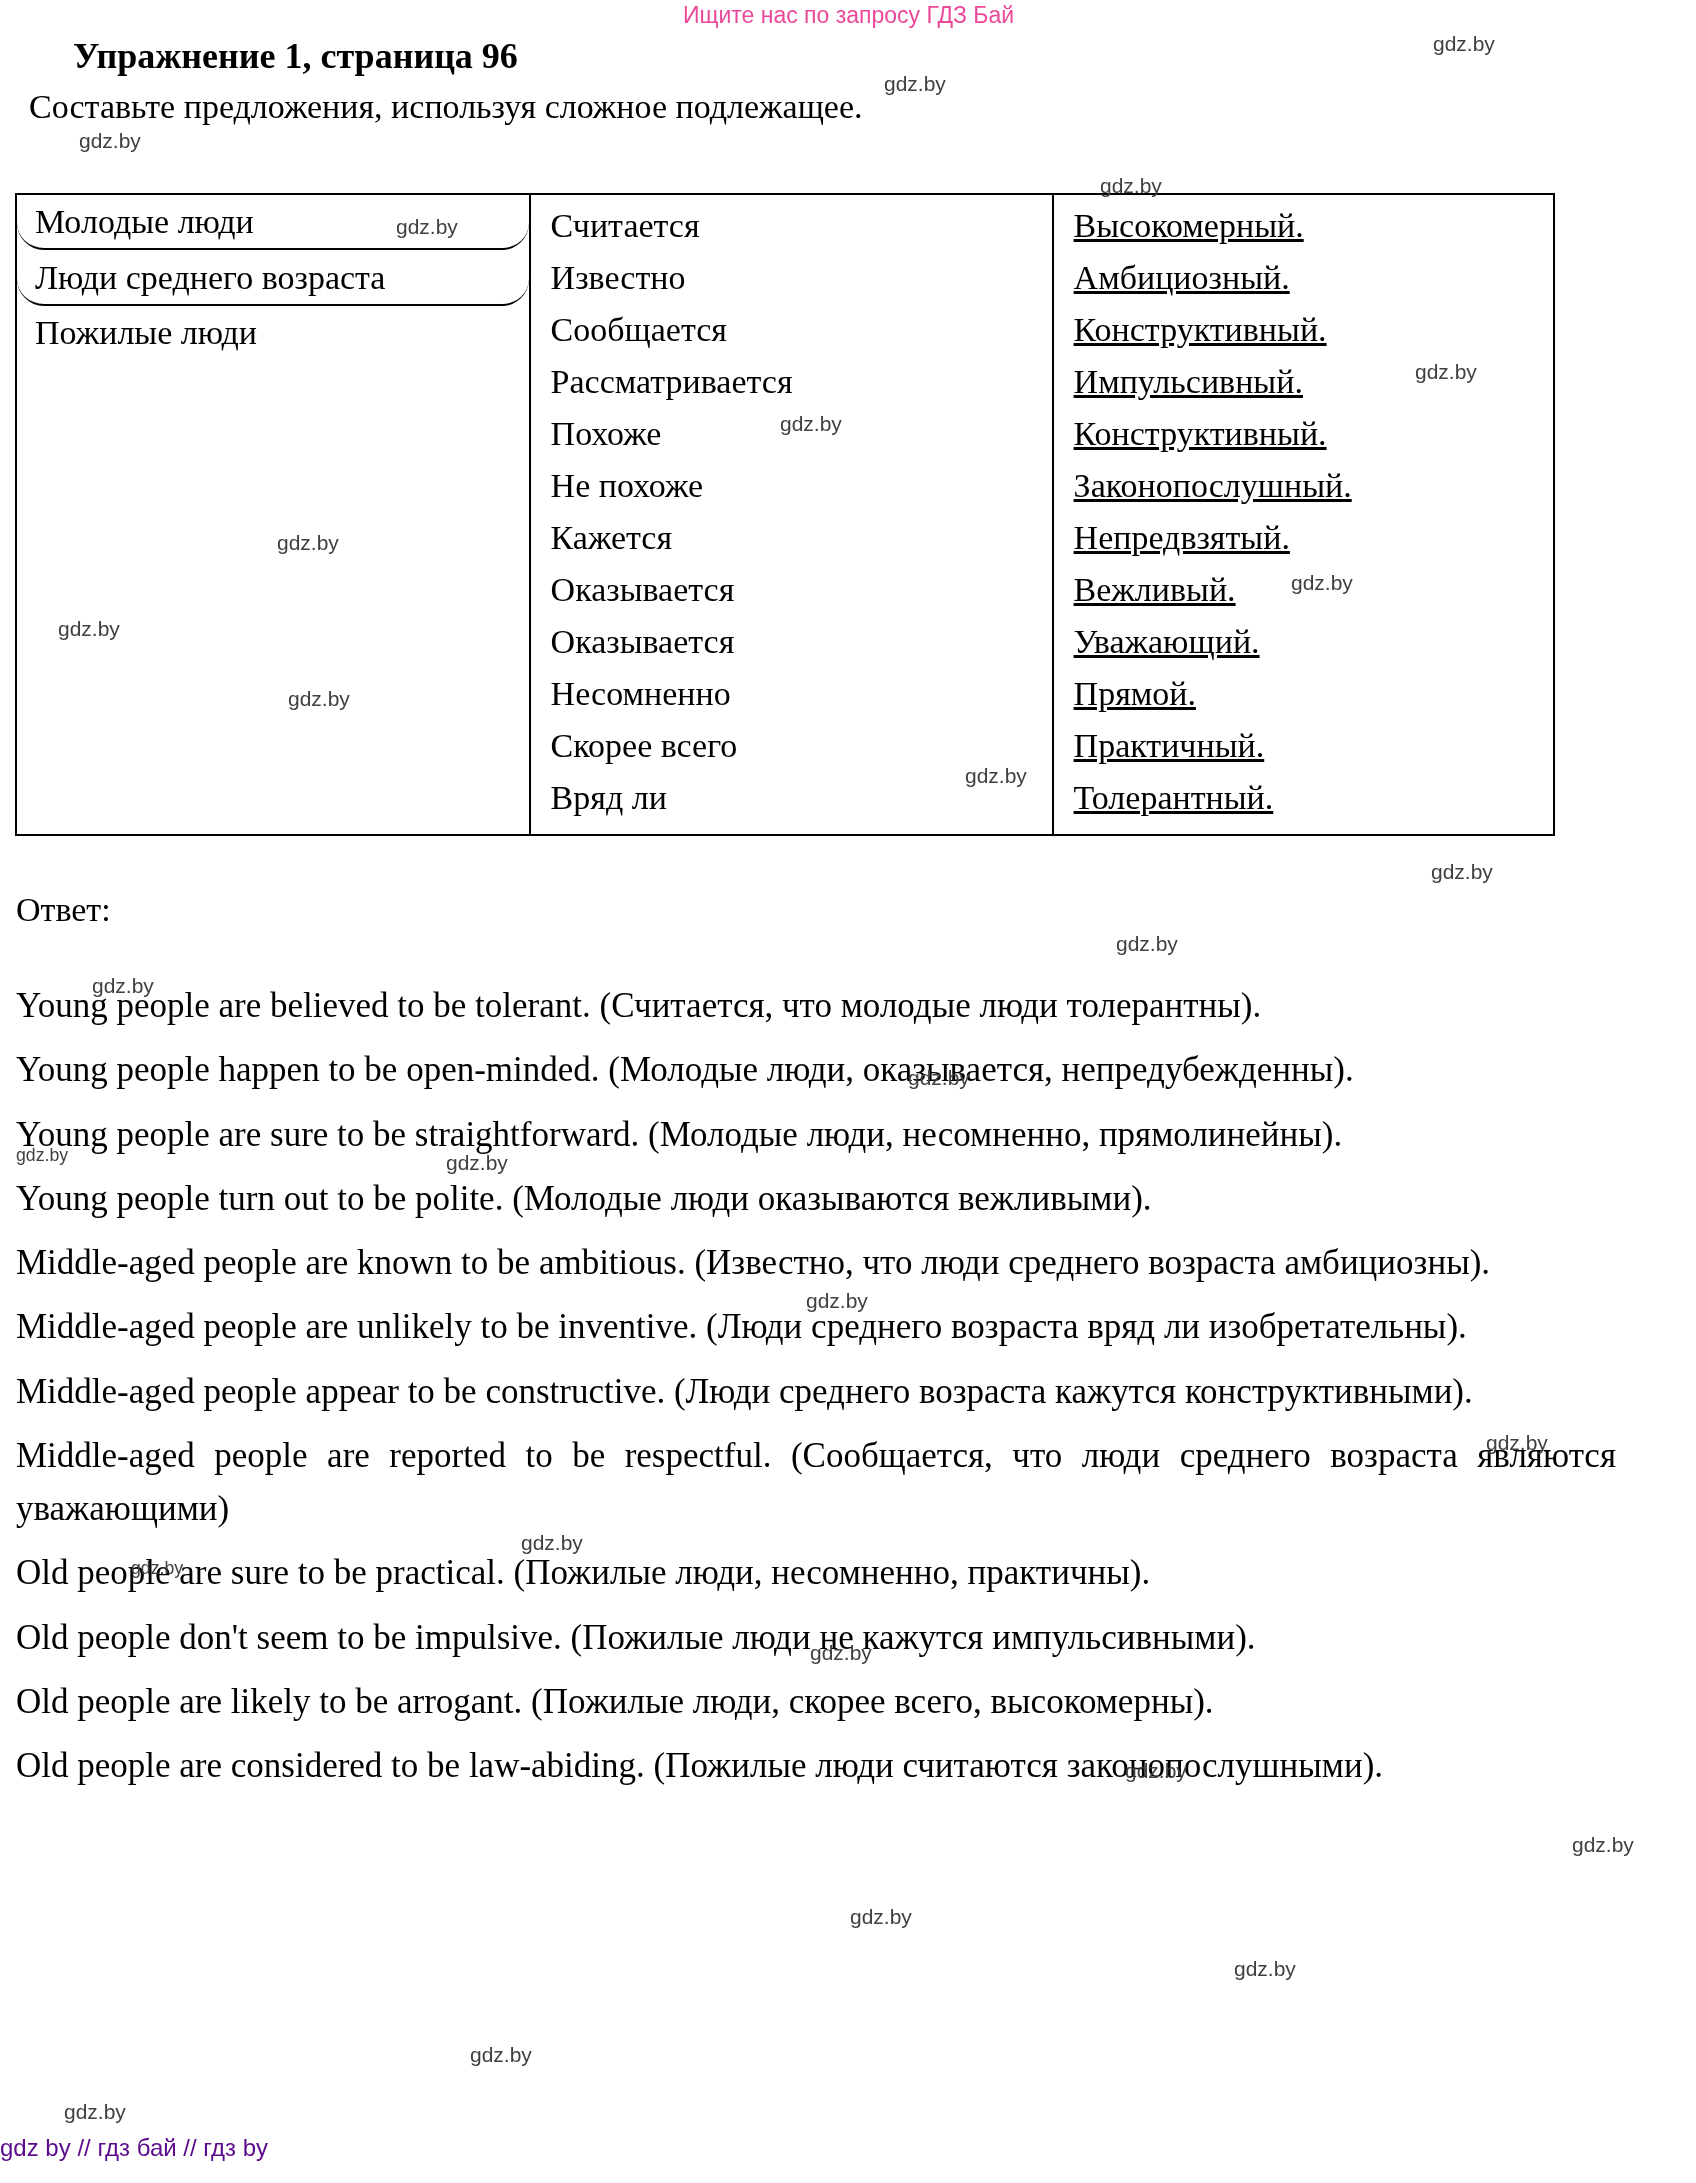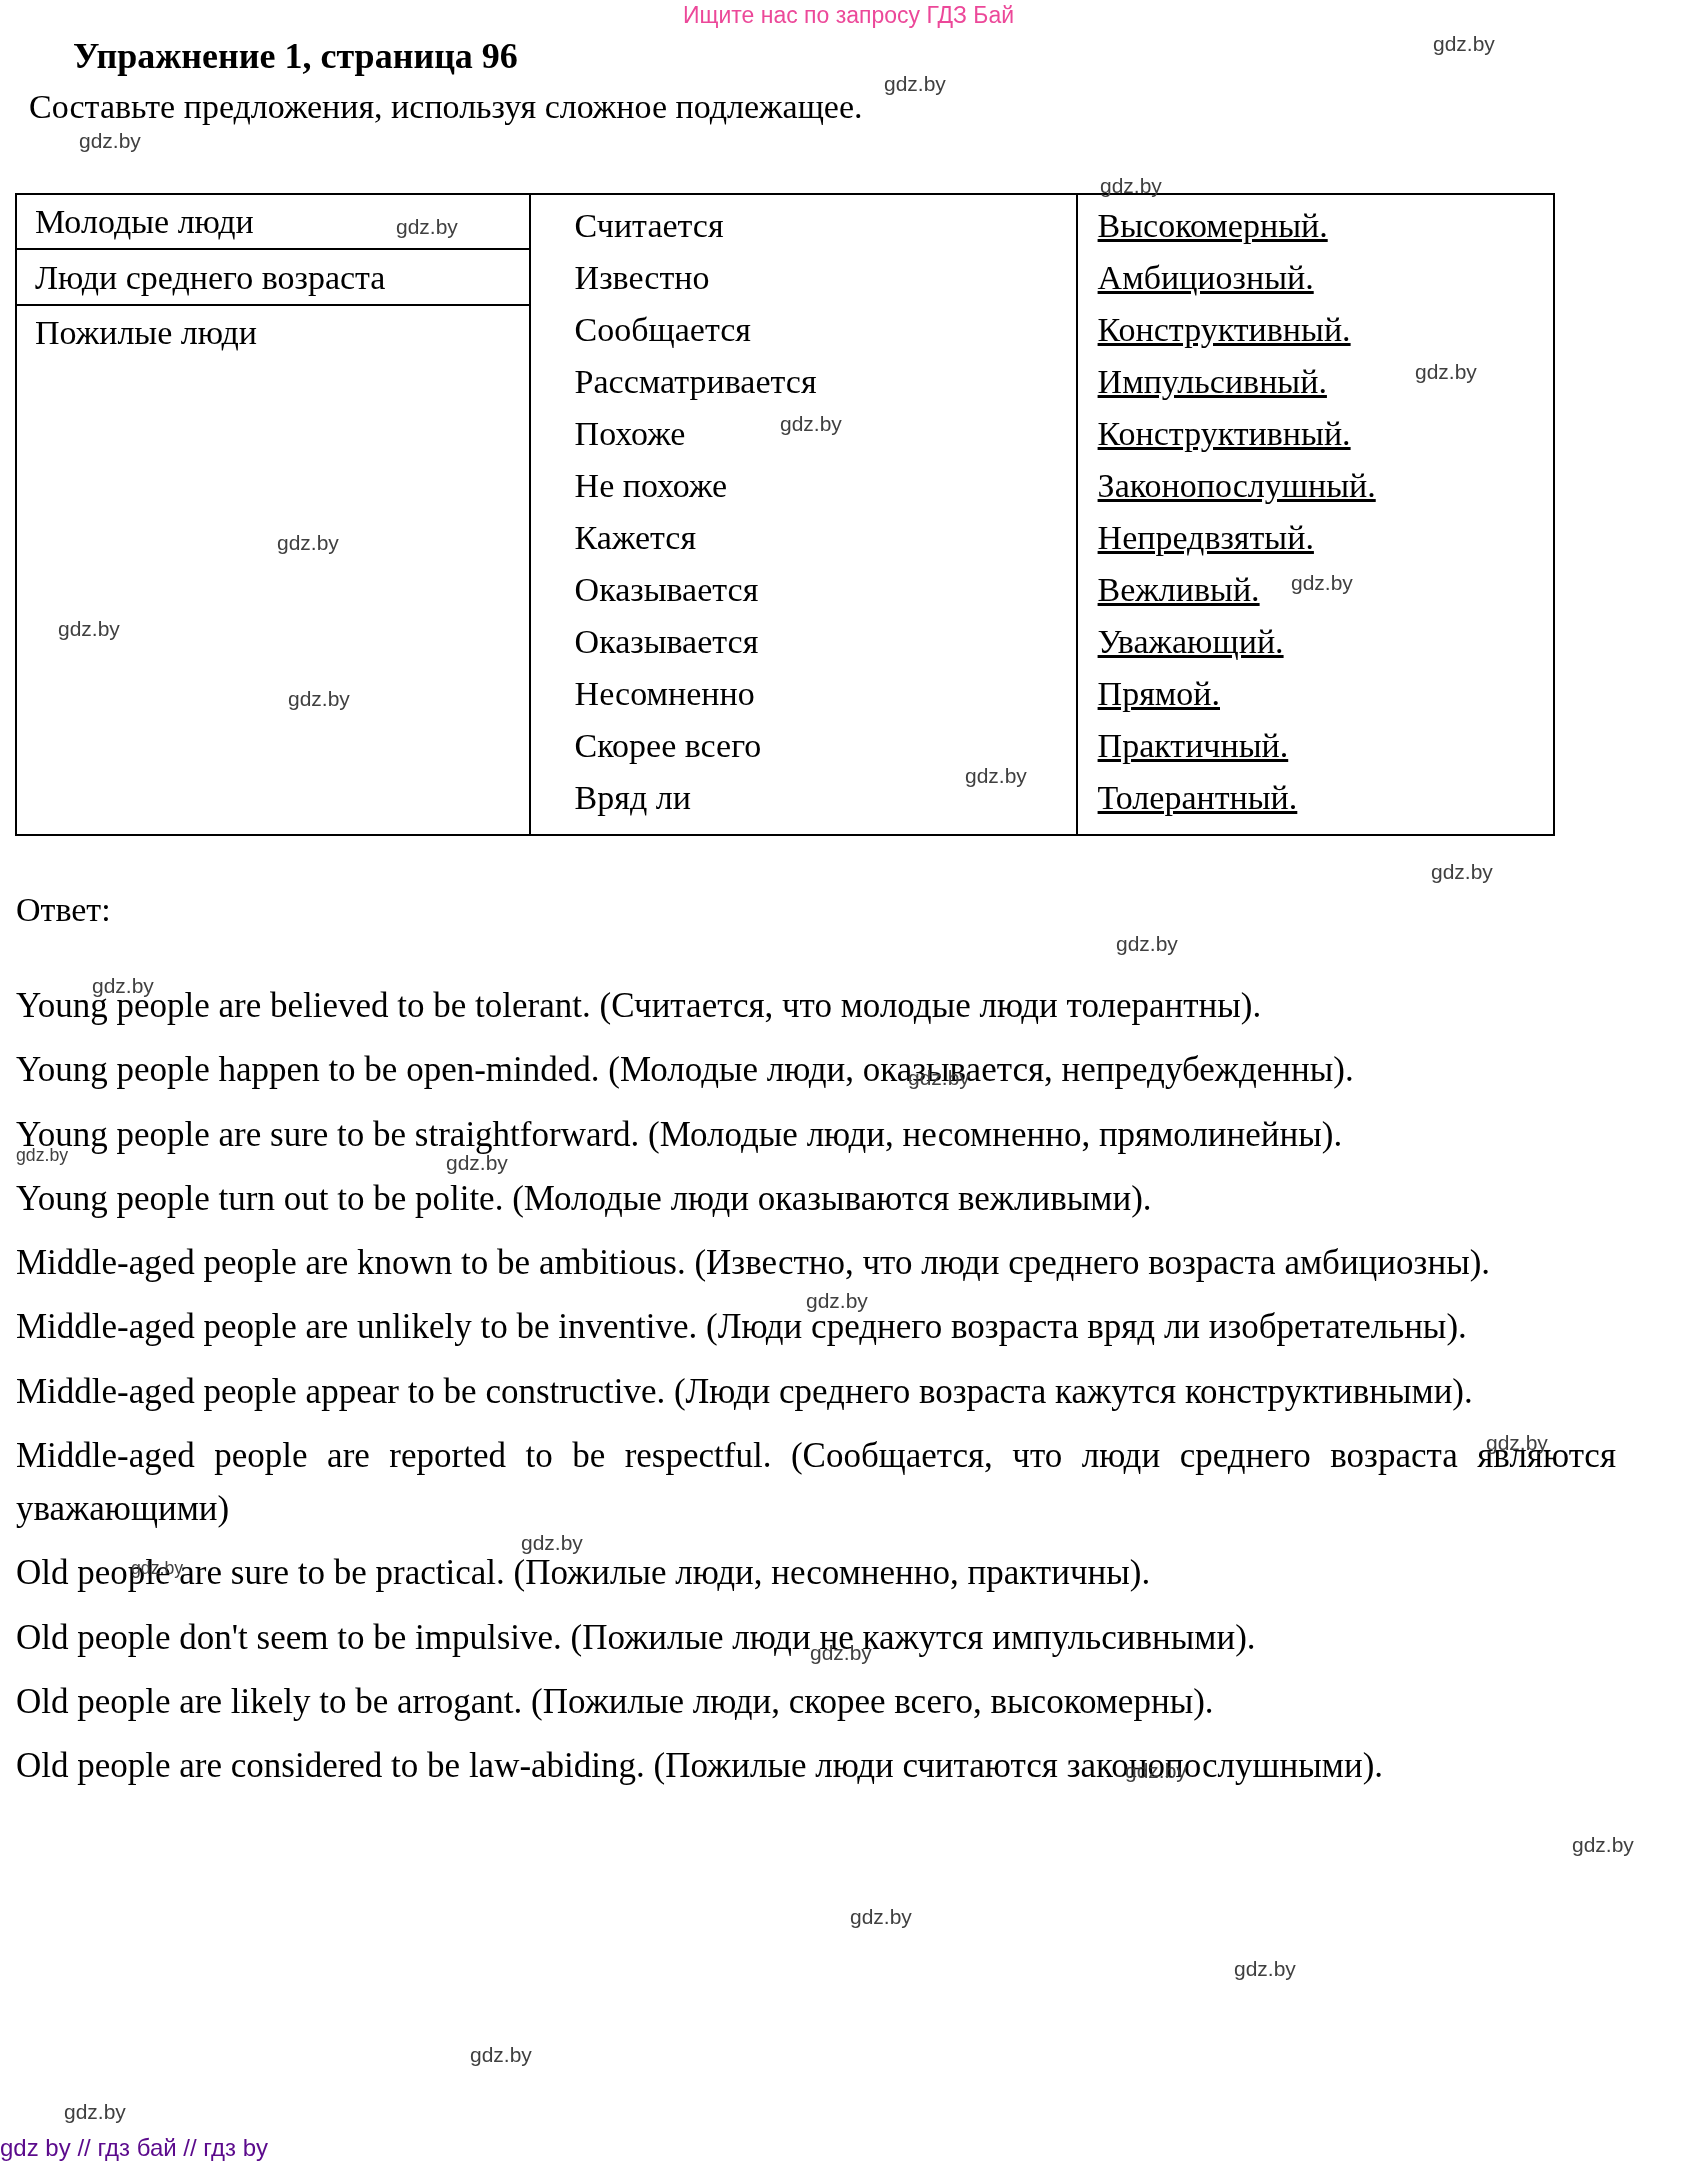--- a/index.html
+++ b/index.html
@@ -57,29 +57,30 @@
     height: 643px;
     border: 2.4px solid #000;
     box-sizing: border-box;
     display: flex;
   }
   .col {
     box-sizing: border-box;
     position: relative;
   }
   .col-a { width: 514px; border-right: 2.4px solid #000; }
-  .col-b { width: 523px; border-right: 2.4px solid #000; margin-left: 24px; }
+  .col-b { width: 523px; border-right: 2.4px solid #000; }
   .col-c { flex: 1; }
 
   .col-a .cell {
     box-sizing: border-box;
     padding: 3.2px 0 3.2px 17.7px;
     font-size: 34px;
     line-height: 47px;
     white-space: nowrap;
+    border-radius: 27px;
   }
   .col-a .cell.bordered { border-bottom: 2.4px solid #000; }
 
   .col-b .item, .col-c .item {
     font-size: 34px;
     line-height: 52px;
     padding-left: 19.3px;
     white-space: nowrap;
   }
   .col-b { padding-top: 4.8px; }

